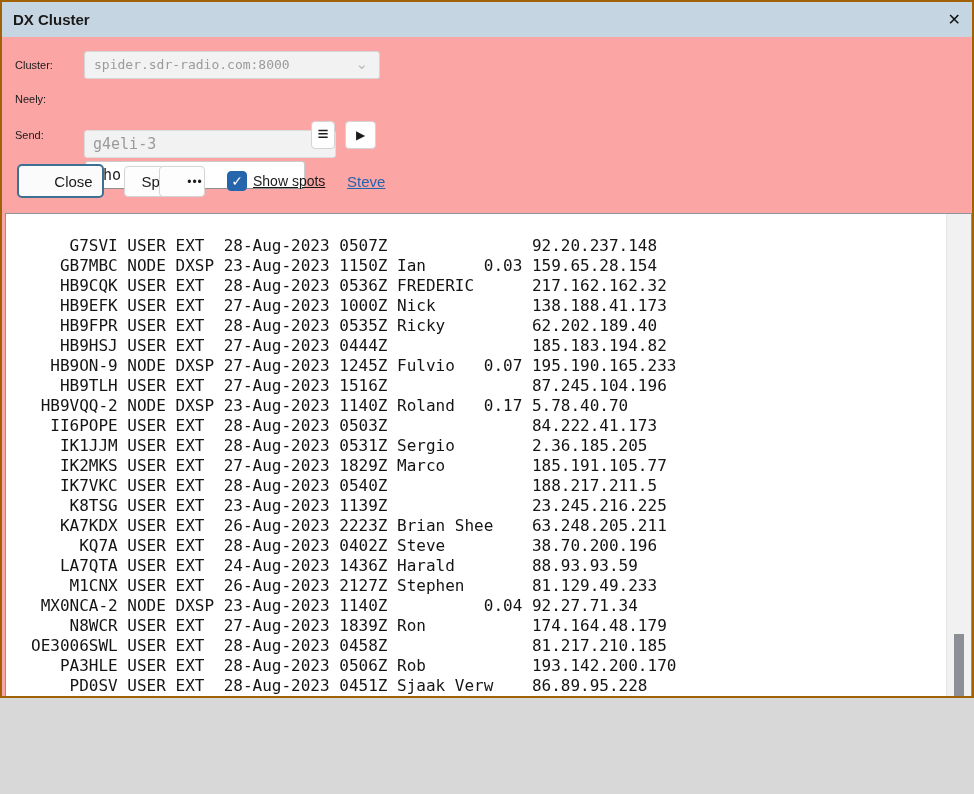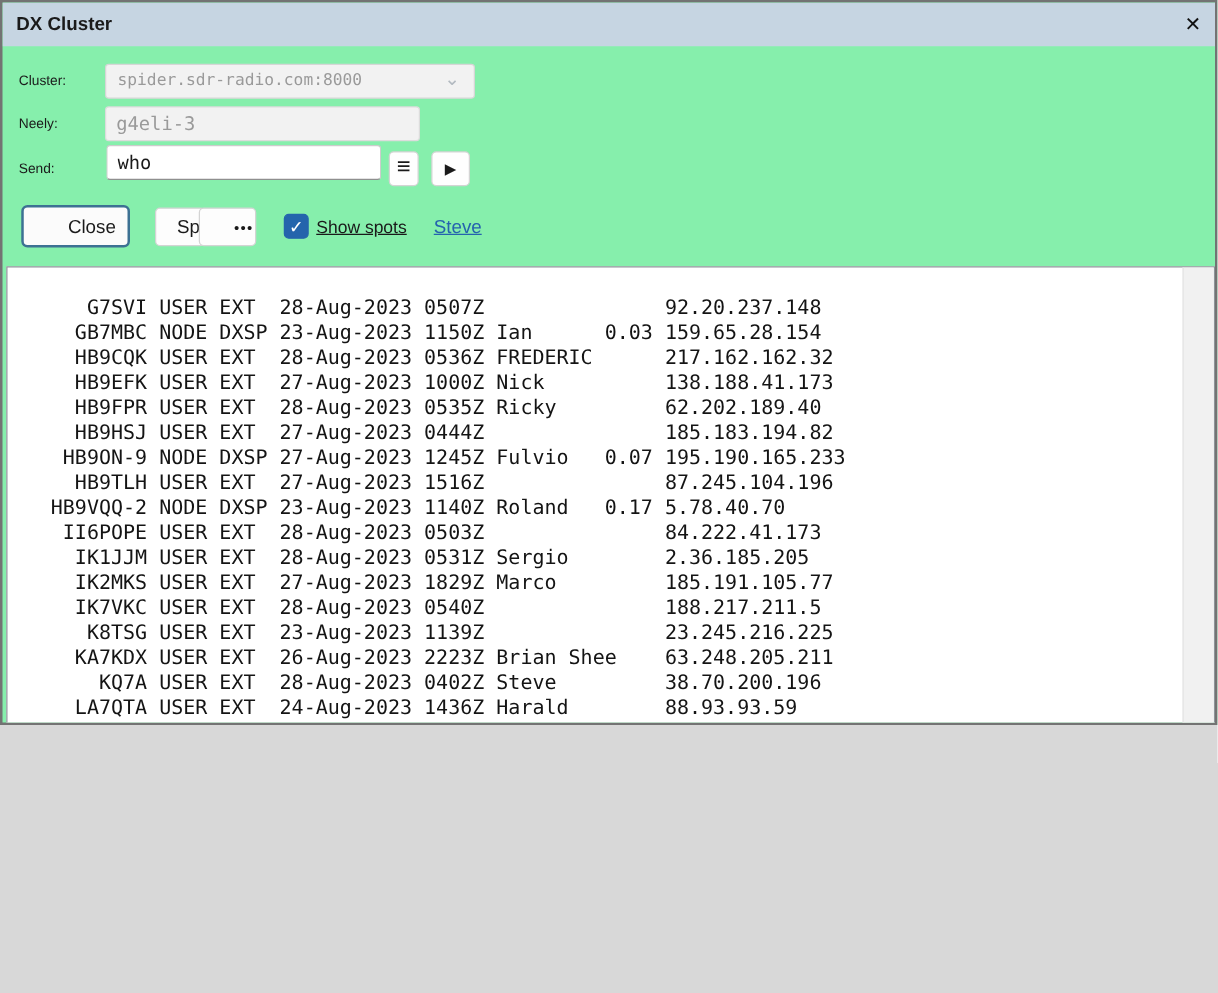--- a/index.html
+++ b/index.html
@@ -1,19 +1,19 @@
 <!DOCTYPE html>
 <html><head>
 <meta charset="utf-8">
 <style>
   html,body{margin:0;padding:0;background:#d8d8d8;}
   *{box-sizing:border-box;}
   .window{
-    position:relative;width:974px;height:580px;
-    background:#86efac;border:2px solid #737373;
+    position:relative;width:974px;height:698px;
+    background:#fca5a5;border:2px solid #a16207;
     font-family:"Liberation Sans",sans-serif;color:#1a1a1a;overflow:hidden;
   }
   
   .titlebar{
     position:absolute;left:0;top:0;right:0;height:35px;
     background:#c6d5e2;display:flex;align-items:center;
   }
   .titlebar .title{font-size:15px;font-weight:bold;padding-left:11px;}
   .titlebar .close{
     position:absolute;right:11px;top:0;height:35px;display:flex;align-items:center;
@@ -31,21 +31,21 @@
   .combo .val{
     position:absolute;left:9px;top:0;height:26px;line-height:26px;
     font-family:"DejaVu Sans Mono",monospace;font-size:13px;color:#9a9a9a;white-space:pre;
   }
   .combo .chev{
     position:absolute;right:11px;top:1px;height:26px;line-height:22px;
     color:#b3bac1;font-size:15px;
   }
   .field{
     position:absolute;height:28px;border-radius:3px;
-    font-family:"DejaVu Sans Mono",monospace;font-size:15px;padding:0 8px;
+    font-family:"DejaVu Sans Mono",monospace;font-size:15px;padding:0 8px;margin-top:45px;
   }
   .field.disabled{
     left:82px;top:83px;width:252px;background:#f2f2f2;
     border:1px solid #dcdcdc;color:#9a9a9a;
   }
   .field.send{
     left:83px;top:114px;width:220px;background:#ffffff;
     border:1px solid #cccccc;border-bottom:1px solid #8f8f8f;color:#1a1a1a;
   }
   .sqbtn{

